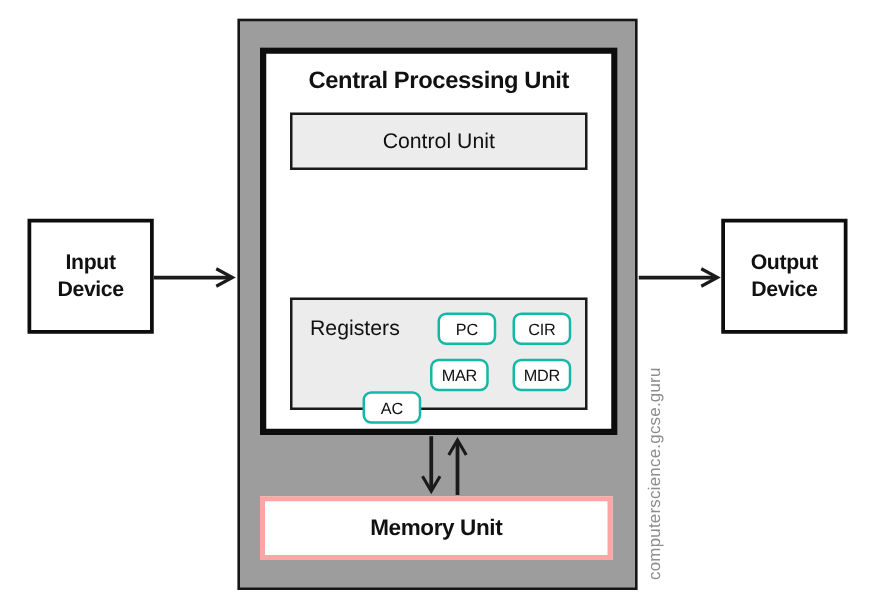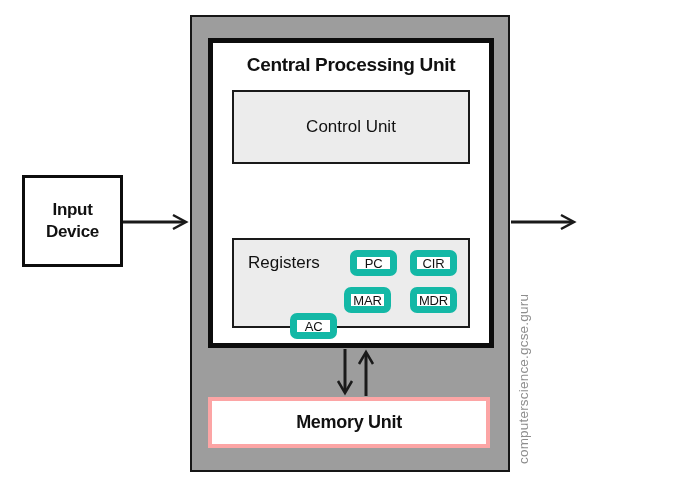--- a/index.html
+++ b/index.html
@@ -25,33 +25,33 @@
   .cpu-title{
     position:absolute;left:0;top:11px;width:100%;
     text-align:center;font-weight:bold;font-size:19px;letter-spacing:-0.3px;
   }
   .panel{
     position:absolute;left:19px;width:238px;
     background:#ececec;border:2px solid #1a1a1a;box-sizing:border-box;
     display:flex;align-items:center;justify-content:center;
     font-size:17px;
   }
-  .panel.control{top:47px;height:74px;}
+  .panel.control{top:47px;height:46px;}
   .panel.alu{top:122px;height:62px;}
   .registers{
     position:absolute;left:19px;top:195px;width:238px;height:90px;
     background:#ececec;border:2px solid #1a1a1a;box-sizing:border-box;
   }
   .registers-label{
     position:absolute;left:14px;top:10px;height:26px;line-height:26px;
     font-size:17px;
   }
   .chip{
     position:absolute;width:47px;height:26px;box-sizing:border-box;
-    background:#ffffff;border:7px solid #14b8a6;border-radius:7px;
+    background:#ffffff;border:2px solid #14b8a6;border-radius:7px;
     display:flex;align-items:center;justify-content:center;
     font-size:13px;letter-spacing:-0.2px;
   }
   .chip.pc {left:116px;top:10px;}
   .chip.cir{left:176px;top:10px;}
   .chip.ac {left:56px; top:47px;margin-top:26px;}
   .chip.mar{left:110px;top:47px;}
   .chip.mdr{left:176px;top:47px;}
   
   .memory{
@@ -106,20 +106,23 @@
   </div>
 
   <div class="memory">
     <span>Memory Unit</span>
   </div>
 
   <div class="device input">
     <span>Input Device</span>
   </div>
 
+  <div class="device output">
+    <span>Output Device</span>
+  </div>
 
   <div class="watermark">computerscience.gcse.guru</div>
 
   <svg class="arrows" viewBox="0 0 700 490" xmlns="http://www.w3.org/2000/svg">
 
     <g stroke="#1a1a1a" fill="none">
       <line x1="123" y1="222" x2="184" y2="222" stroke-width="3"></line>
       <polyline points="173,215 186,222 173,229" stroke-width="2.5"></polyline>
     </g>
 

